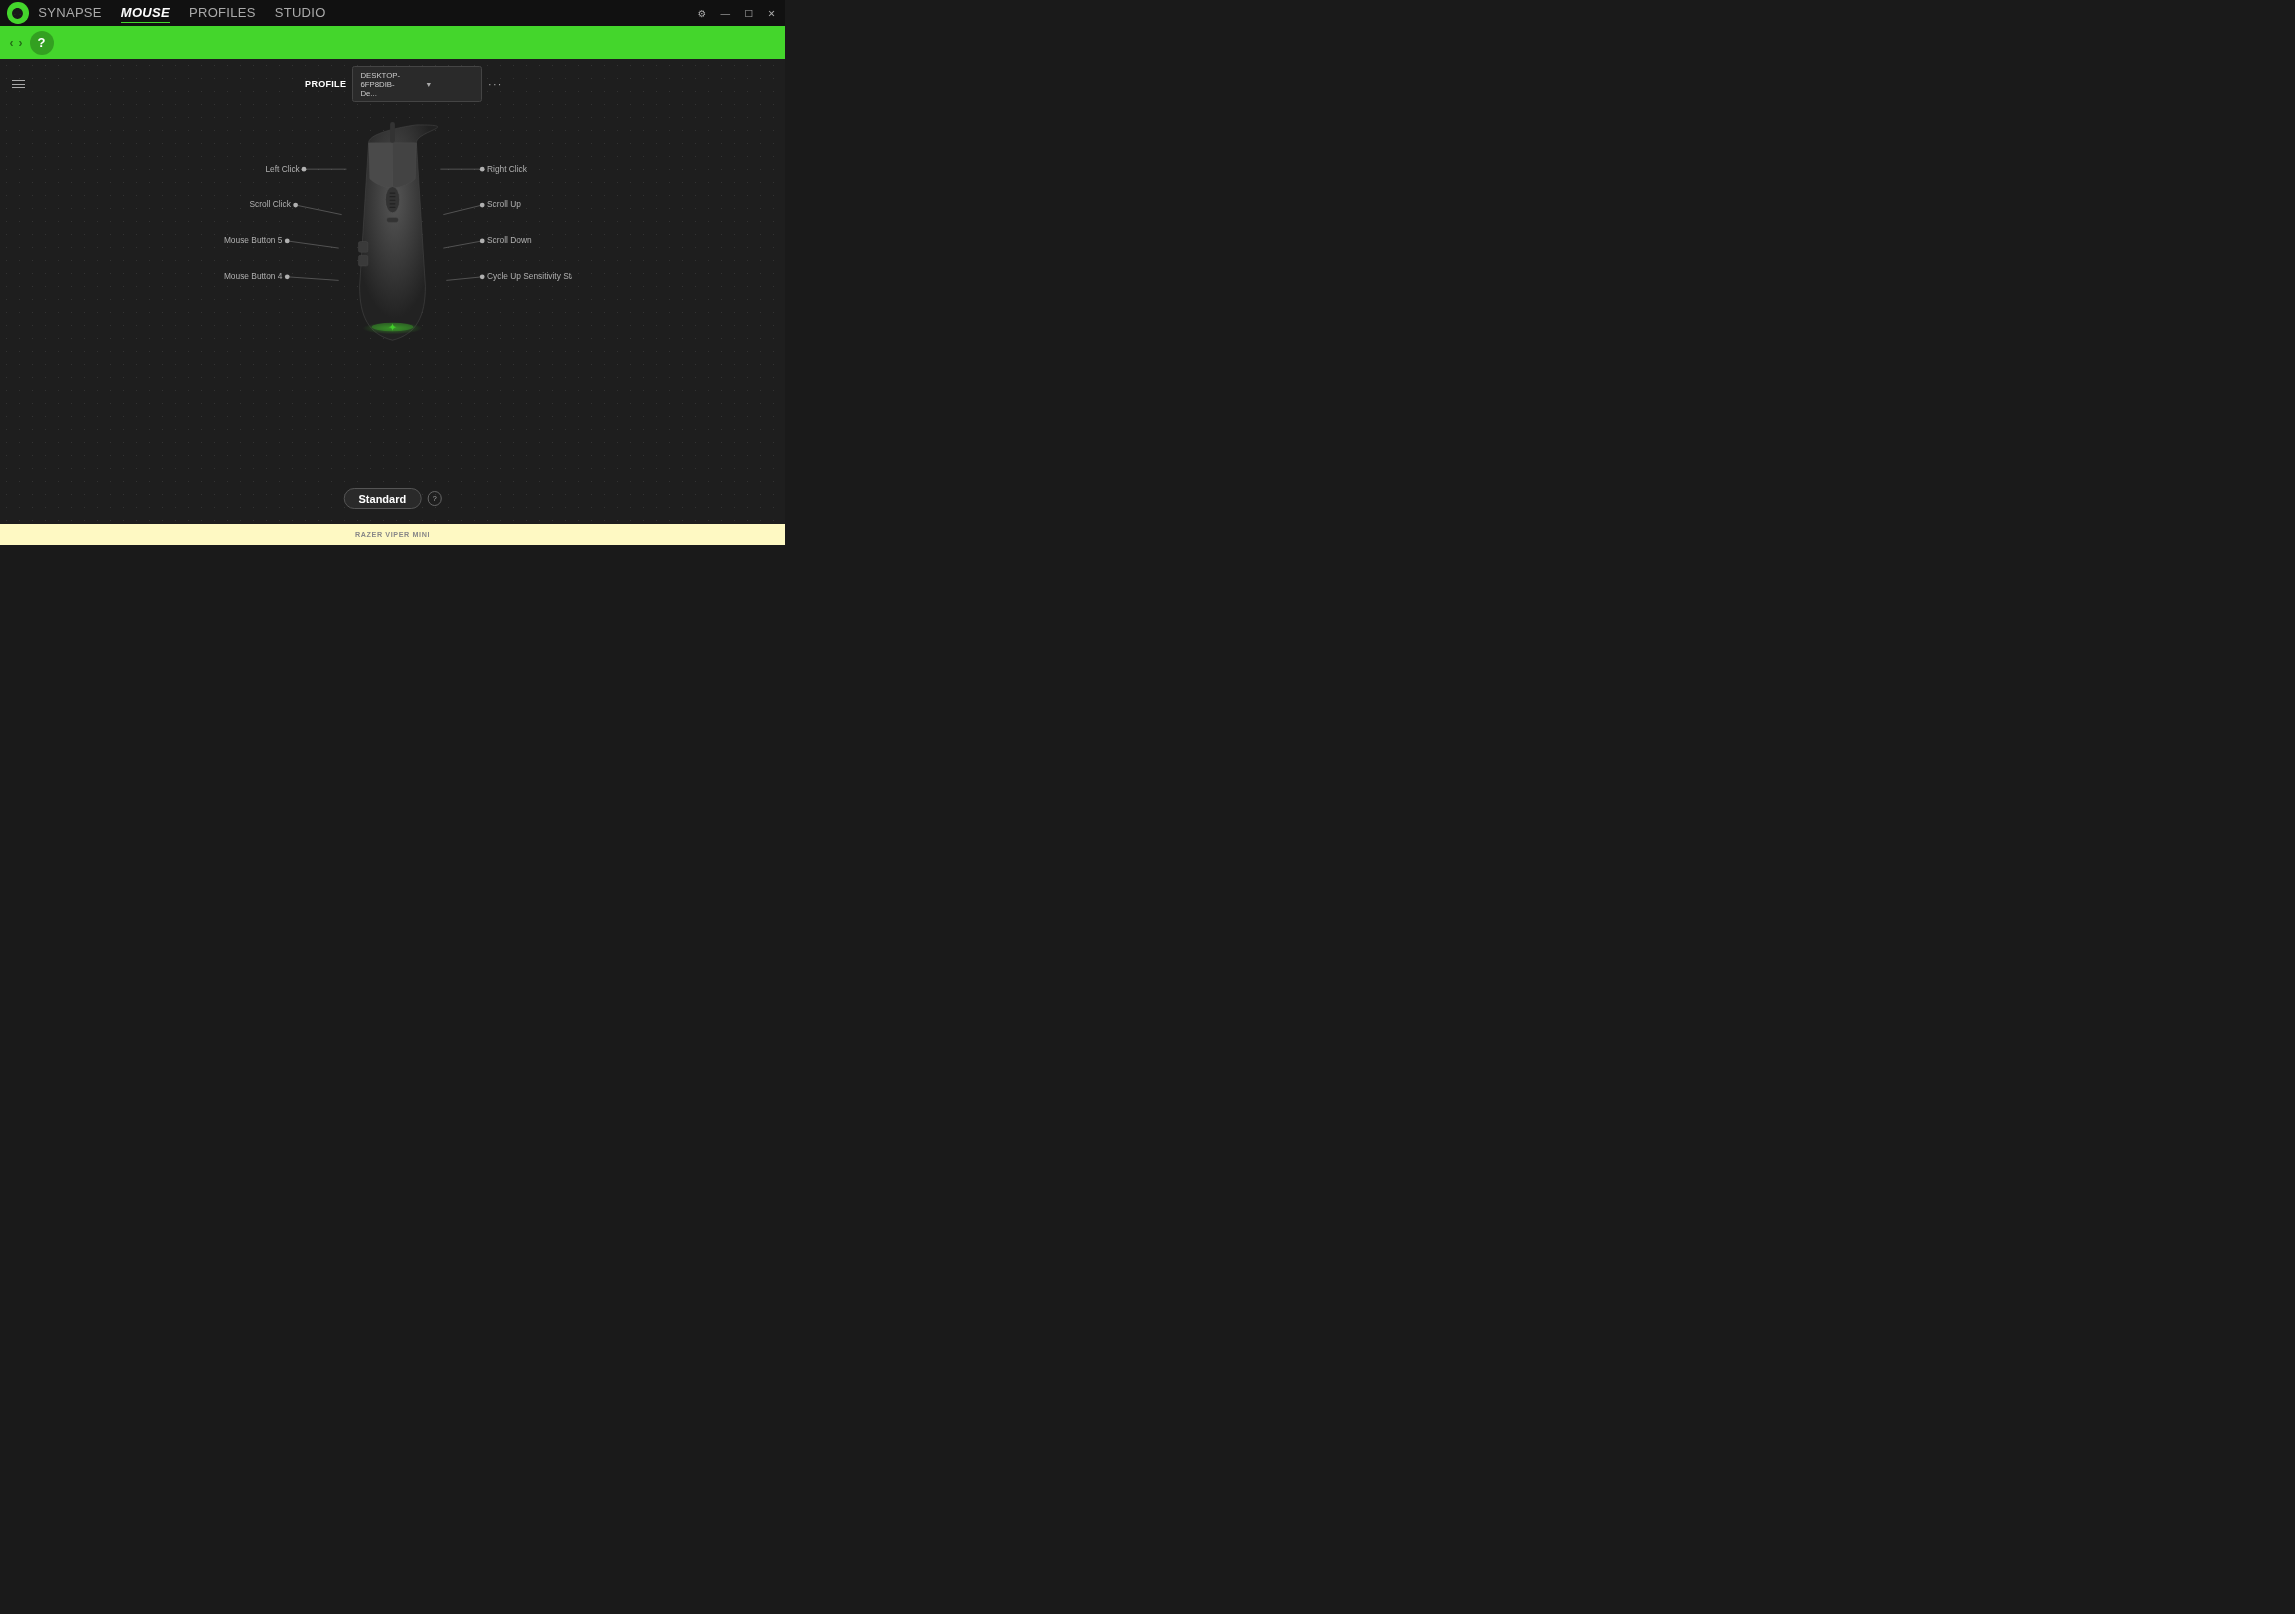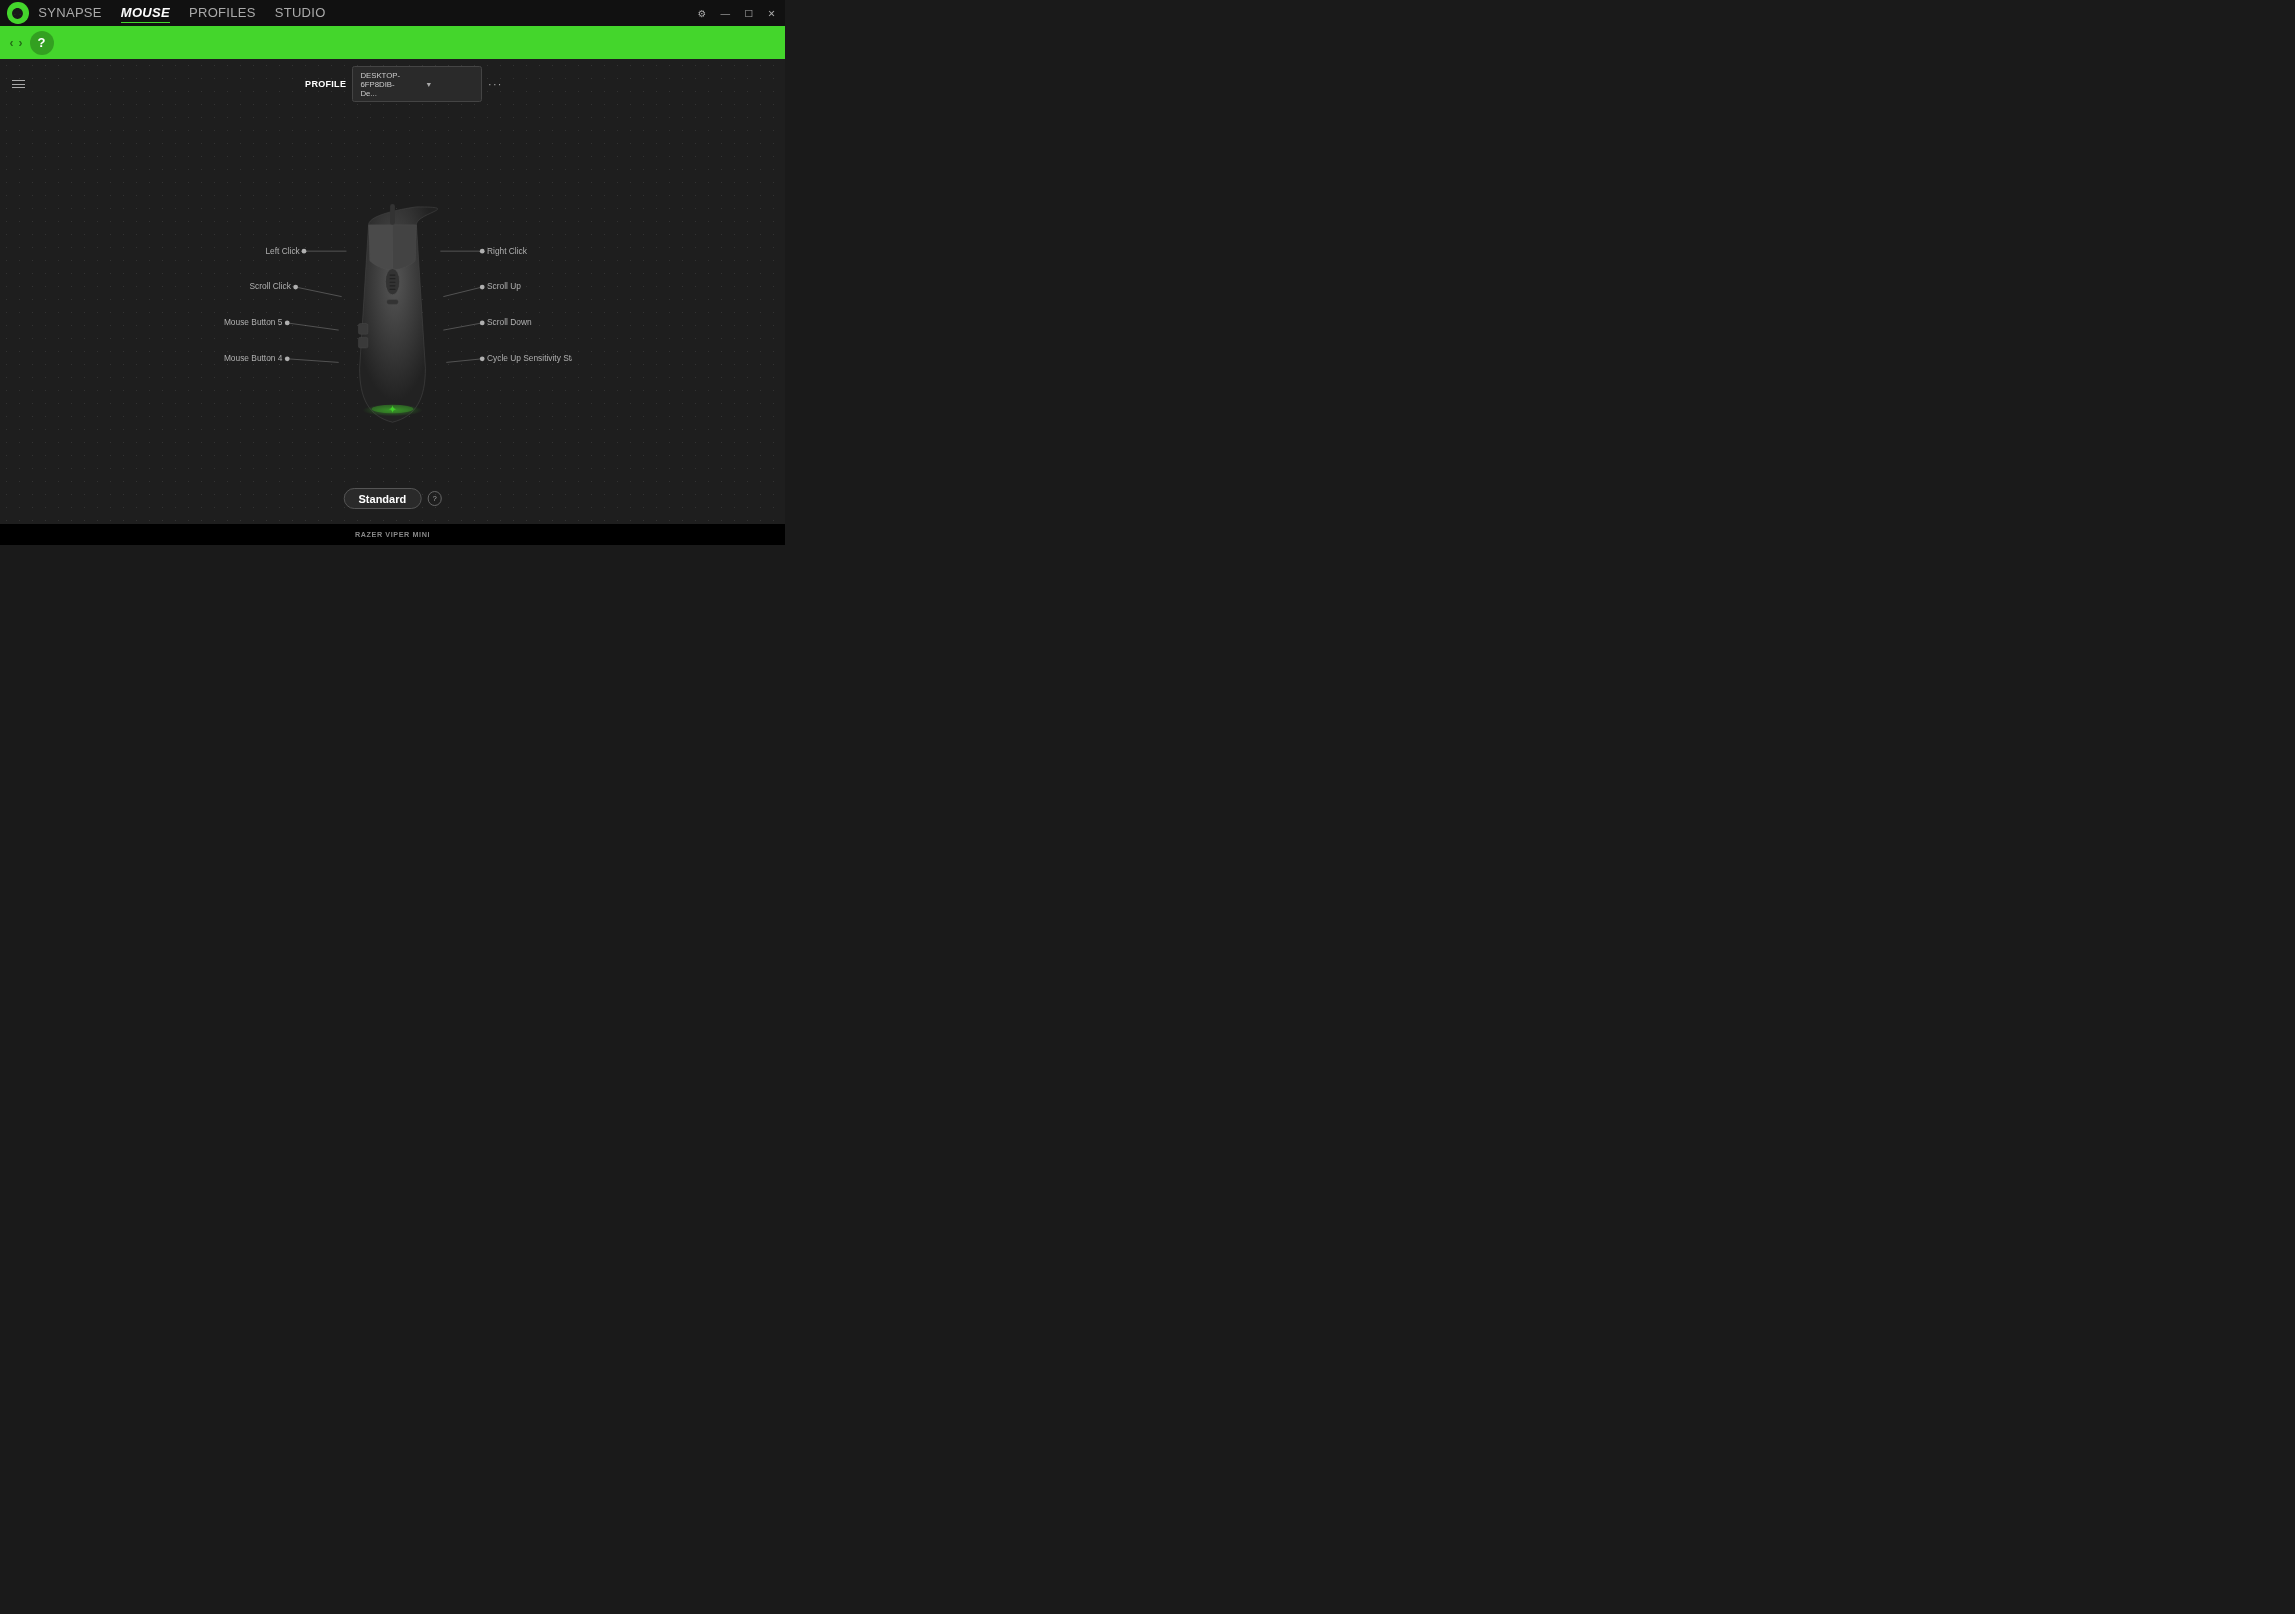--- a/index.html
+++ b/index.html
@@ -191,21 +191,21 @@
     }
 
     
     .diagram-area {
       position: absolute;
       top: 36px;
       left: 0;
       right: 0;
       bottom: 36px;
       display: flex;
-      align-items: flex-end;
+      align-items: flex-start;
       justify-content: center;
     }
 
     .mouse-container {
       position: relative;
       width: 359px;
       height: 311px;
     }
 
     
@@ -246,21 +246,21 @@
       align-items: center;
       justify-content: center;
       font-size: 7.2px;
       color: #aaa;
       cursor: pointer;
     }
 
     
     .statusbar {
       height: 21.5px;
-      background: #000000;
+      background: #fef9c3;
       display: flex;
       align-items: center;
       justify-content: center;
       font-size: 7.2px;
       font-weight: 600;
       color: #888;
       letter-spacing: 0.6px;
     }
   </style>
 </head>

